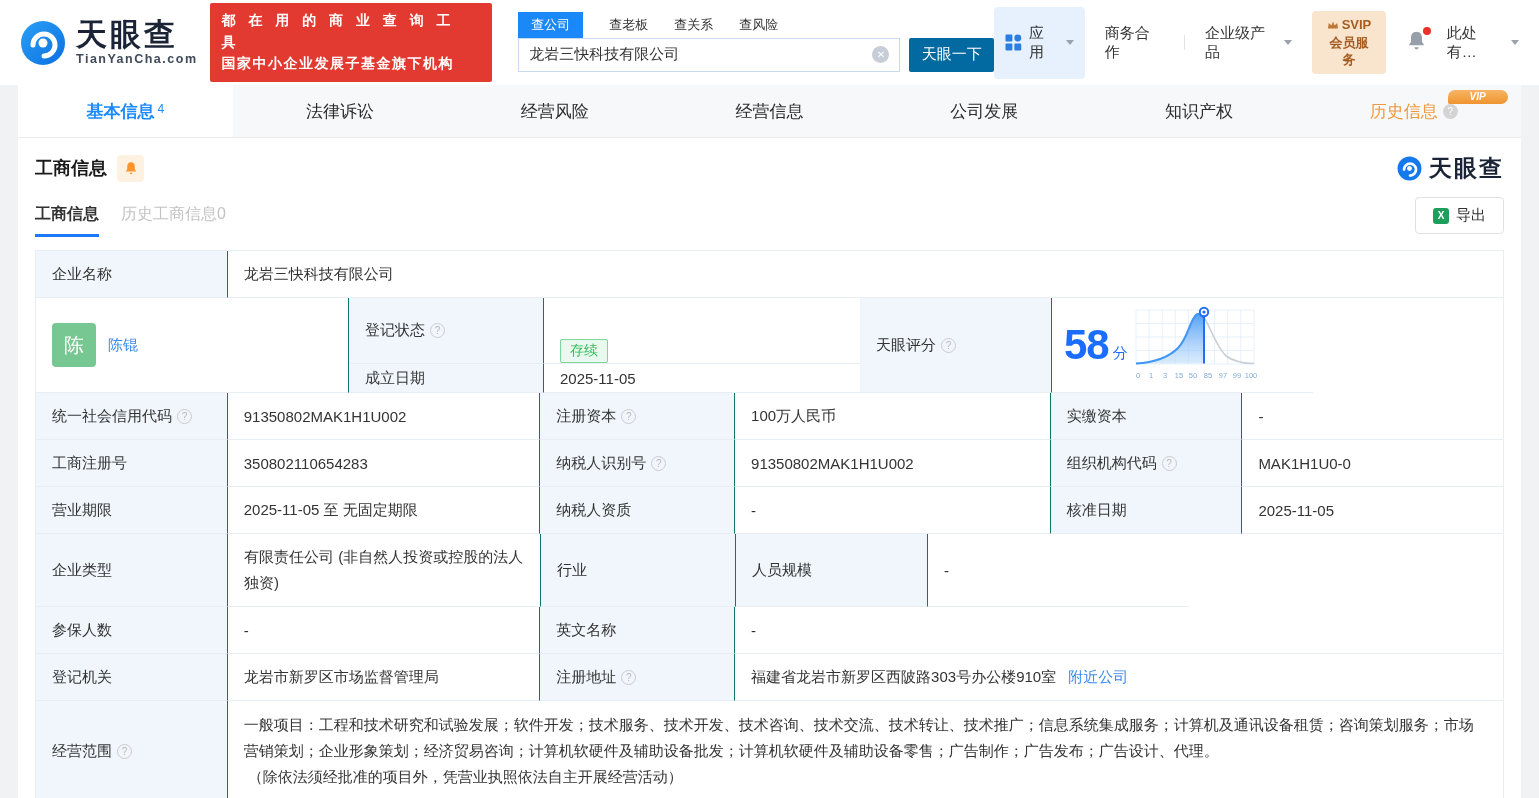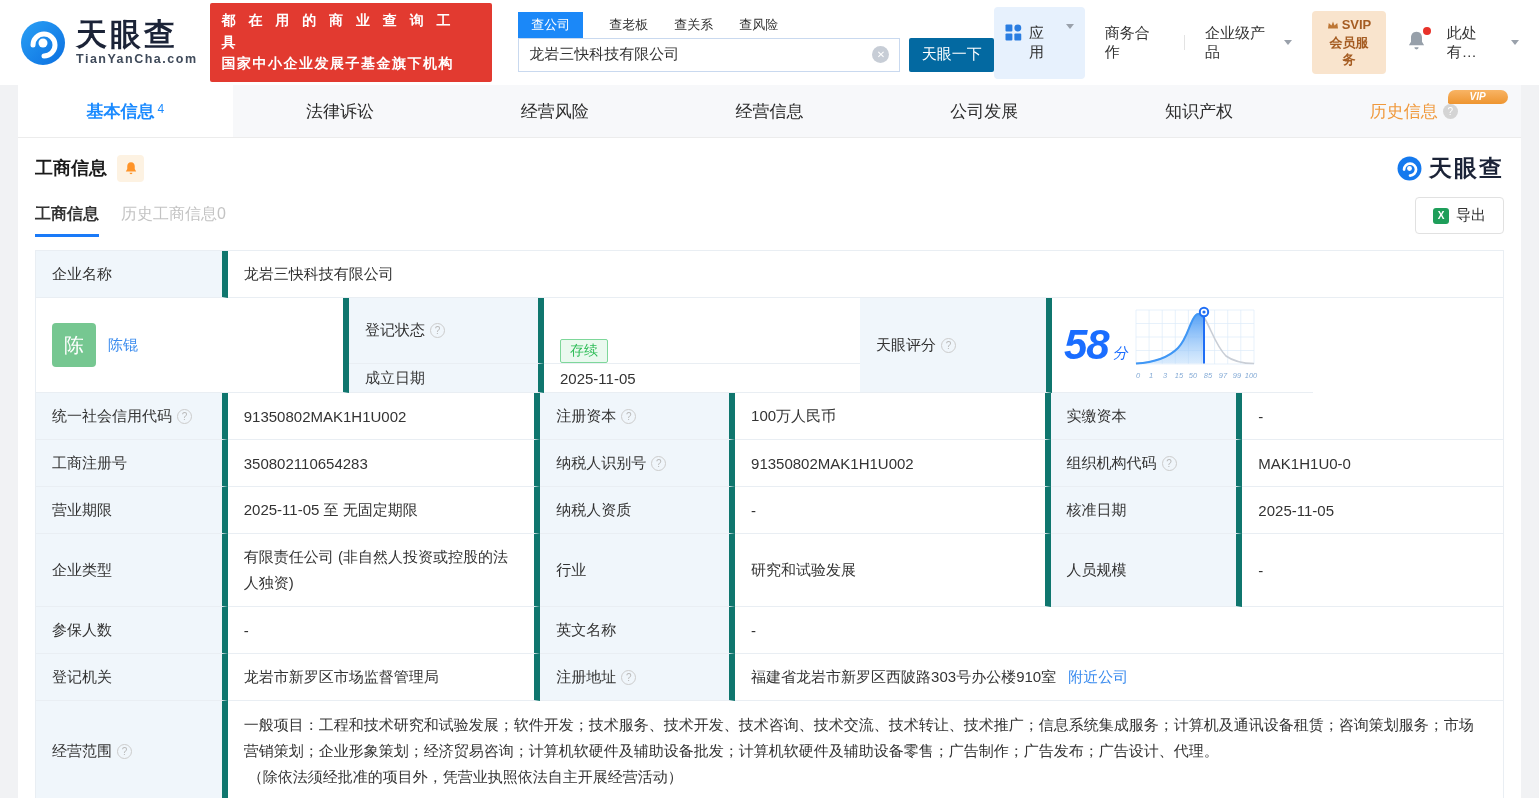--- a/index.html
+++ b/index.html
@@ -20,21 +20,21 @@
   .stabs { display:flex; align-items:flex-end; gap:26px; height:24px; }
   .stab { font-size:13px; color:#333; cursor:pointer; padding:4px 0; }
   .stab.active { background:#1b88f8; color:#fff; padding:4px 13px; }
   .srow { display:flex; margin-top:0; }
   .sinput { width:382px; height:34px; border:1px solid #c9d9ef; background:#fff; display:flex; align-items:center; padding:0 10px; }
   .sinput input { border:none; outline:none; flex:1; font-size:15px; color:#333; font-family:inherit; background:transparent; }
   .clear-ic { width:17px; height:17px; border-radius:50%; background:#c7cdd6; color:#fff; font-size:10px; display:flex; align-items:center; justify-content:center; cursor:pointer; }
   .sbtn { width:85px; height:34px; background:#0369a1; color:#fff; font-size:15px; border:none; margin-left:9px; border-radius:2px; cursor:pointer; font-family:inherit; }
 
   .hnav { margin-left:auto; display:flex; align-items:center; gap:20px; }
-  .app-chip { background:#e7f1fd; border-radius:4px; padding:17px 11px; display:flex; align-items:flex-start; gap:7px; font-size:15px; color:#333; cursor:pointer; }
+  .app-chip { background:#e7f1fd; border-radius:4px; padding:17px 11px; display:flex; align-items:center; gap:7px; font-size:15px; color:#333; cursor:pointer; }
   .hlink { font-size:15px; color:#333; cursor:pointer; display:flex; align-items:center; gap:5px; }
   .hsep { width:1px; height:15px; background:#e3e3e3; }
   .svip { background:#f9e4cd; border-radius:4px; padding:5px 11px; text-align:center; line-height:1.35; cursor:pointer; }
   .svip .a { font-size:13px; font-weight:bold; color:#a55c22; display:flex; align-items:center; gap:3px; justify-content:center; }
   .svip .b { font-size:13px; font-weight:bold; color:#a55c22; }
   .bell-wrap { position:relative; cursor:pointer; }
   .red-dot { position:absolute; top:-3px; right:-4px; width:8px; height:8px; background:#e8322a; border-radius:50%; }
   .caret { width:0; height:0; border-left:4.5px solid transparent; border-right:4.5px solid transparent; border-top:5px solid #9aa1ab; display:inline-block; }
 
   
@@ -57,35 +57,35 @@
   .subtab-row { display:flex; align-items:flex-end; margin-top:10px; height:42px; }
   .subtab { font-size:16px; color:#333; font-weight:bold; padding-bottom:12px; position:relative; cursor:pointer; }
   .subtab.active::after { content:""; position:absolute; left:0; right:0; bottom:0; height:3px; background:#1a7af8; }
   .subtab.muted { color:#c3c3c3; font-weight:normal; margin-left:22px; }
   .export-btn { margin-left:auto; height:37px; border:1px solid #e1e1e1; border-radius:4px; background:#fff; display:flex; align-items:center; gap:7px; padding:0 17px; font-size:15px; color:#333; cursor:pointer; margin-bottom:3px; }
   .xls-ic { width:16px; height:16px; background:#1e9e5a; border-radius:3px; color:#fff; font-size:10px; font-weight:bold; display:flex; align-items:center; justify-content:center; }
 
   
   .tbl { margin-top:13px; border:1px solid #e9eef3; border-bottom:none; }
   .trow { display:flex; }
-  .cell { border-right:6px solid #0f766e; border-bottom:1px solid #e9eef3; display:flex; align-items:center; padding:0 16px; font-size:15px; color:#333; background:#fff; }
+  .cell { border-right:1px solid #0f766e; border-bottom:1px solid #e9eef3; display:flex; align-items:center; padding:0 16px; font-size:15px; color:#333; background:#fff; }
   .cell:last-child { border-right:none; }
   .lbl { background:#f0f6fb; gap:5px; }
   .w1{width:192px}.w2{width:313px}.w3{width:195px}.w4{width:316px}.w5{width:192px}.w6{width:261px}
   .span5{width:1277px}.span3{width:769px}
   .h47{height:47px}.h95{height:95px}.h73{height:73px}.h100{height:101px}
   .qi { width:15px; height:15px; border-radius:50%; border:1px solid #ccc; color:#b9b9b9; font-size:10px; display:inline-flex; align-items:center; justify-content:center; flex:none; }
   .midstack { width:511px; display:flex; flex-direction:column; }
   .midstack .trow { flex:1; }
   .midstack .cell { height:auto; }
   .avatar { width:44px; height:44px; border-radius:4px; background:#76c791; color:#fff; font-size:20px; display:flex; align-items:center; justify-content:center; flex:none; }
   .link { color:#3a8bee; cursor:pointer; }
   .rep-name { margin-left:12px; }
   .badge-green { background:#eaf9ef; border:1px solid #7ed79a; color:#2fbd58; font-size:14px; padding:2px 9px; border-radius:2px;margin-top:41px; }
-  .score-cell { padding:0 6px 0 12px; gap:4px;font-style:italic; }
+  .score-cell { padding:0 6px 0 12px; gap:4px; }
   .score-num { font-size:42px; font-weight:bold; color:#1a6dff; letter-spacing:-1px; line-height:1; }
   .score-unit { font-size:15px; color:#1a6dff; align-self:center; margin-top:16px; }
   .scope-cell { align-items:flex-start; padding:11px 16px; line-height:26px; display:block; }
   .scope-note { padding-left:4px; }
   .addr-cell { gap:0; }
   .nearby { margin-left:12px; }
 </style>
 </head>
 <body>
 
@@ -334,21 +334,20 @@
           <div class="cell lbl w3 h47">纳税人资质</div>
           <div class="cell w4 h47">-</div>
           <div class="cell lbl w5 h47">核准日期</div>
           <div class="cell w6 h47">2025-11-05</div>
         </div>
 
         <div class="trow h73">
           <div class="cell lbl w1 h73">企业类型</div>
           <div class="cell w2 h73" style="line-height:26px;">有限责任公司 (非自然人投资或控股的法人独资)</div>
           <div class="cell lbl w3 h73">行业</div>
-          <div class="cell w4 h73">研究和试验发展</div>
           <div class="cell lbl w5 h73">人员规模</div>
           <div class="cell w6 h73">-</div>
         </div>
 
         <div class="trow h47">
           <div class="cell lbl w1 h47">参保人数</div>
           <div class="cell w2 h47">-</div>
           <div class="cell lbl w3 h47">英文名称</div>
           <div class="cell span3 h47">-</div>
         </div>

